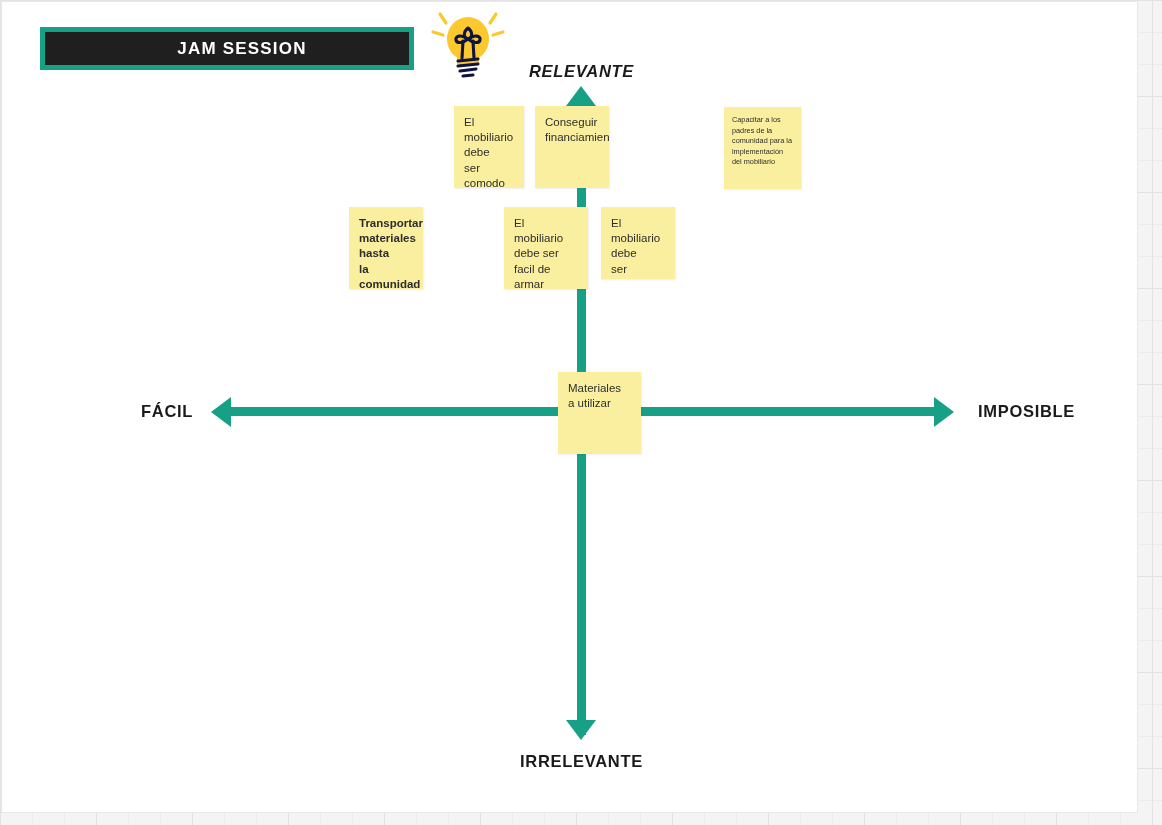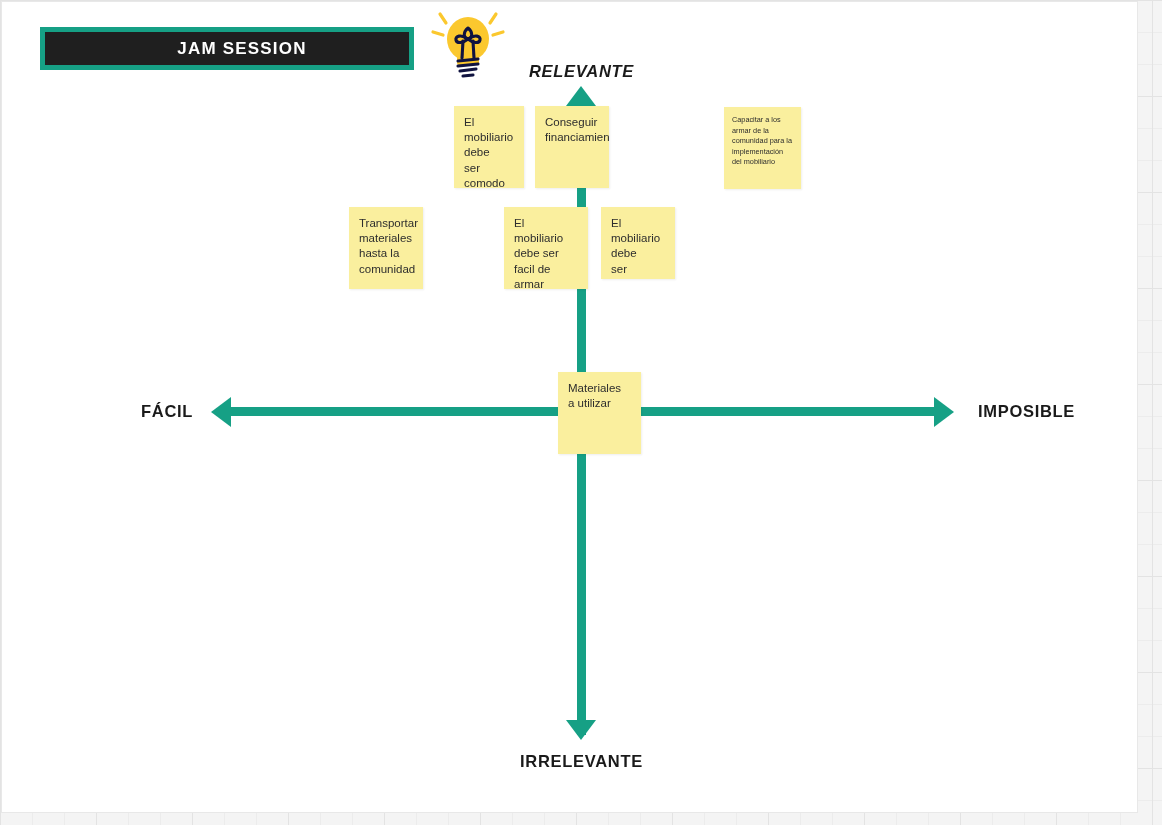--- a/index.html
+++ b/index.html
@@ -194,21 +194,21 @@
     <div class="arrow arrow-right"></div>
 
     <div class="axis-label" id="label-top">RELEVANTE</div>
     <div class="axis-label" id="label-bottom">IRRELEVANTE</div>
     <div class="axis-label" id="label-left">FÁCIL</div>
     <div class="axis-label" id="label-right">IMPOSIBLE</div>
 
     <div id="notes-layer">
         <div class="note size-std" style="left: 452px; top: 104px; width: 70px; height: 82px;">El mobiliario debe ser comodo</div>
         <div class="note size-std" style="left: 533px; top: 104px; width: 74px; height: 82px;">Conseguir financiamiento</div>
-        <div class="note size-sm" style="left: 722px; top: 105px; width: 77px; height: 82px;">Capacitar a los armar de la comunidad para la implementación del mobiliario</div>
-        <div class="note size-std" style="left: 347px; top: 205px; width: 74px; height: 82px;">Transportar materiales hasta la comunidad</div>
+        <div class="note size-sm" style="left: 722px; top: 105px; width: 77px; height: 82px;">Capacitar a los padres de la comunidad para la implementación del mobiliario</div>
+        <div class="note size-std" style="left: 347px; top: 205px; width: 74px; height: 82px; font-weight: bold;">Transportar materiales hasta la comunidad</div>
         <div class="note size-std" style="left: 456px; top: 205px; width: 84px; height: 82px; margin-left: 46px;">El mobiliario debe ser facil de armar</div>
         <div class="note size-std" style="left: 599px; top: 205px; width: 74px; height: 72px;">El mobiliario debe ser duradero</div>
         <div class="note size-std" style="left: 556px; top: 370px; width: 83px; height: 82px;">Materiales a utilizar</div>
       </div>
 
   </div>
 </div>
 
 </body></html>

